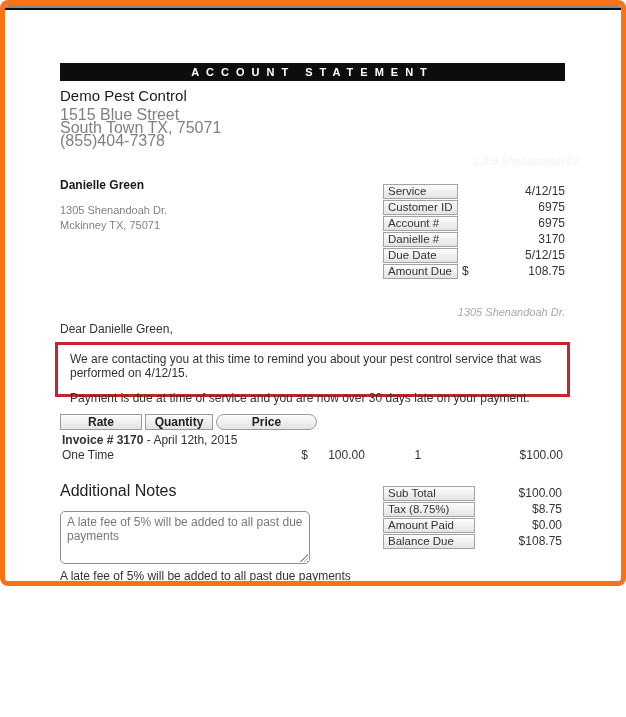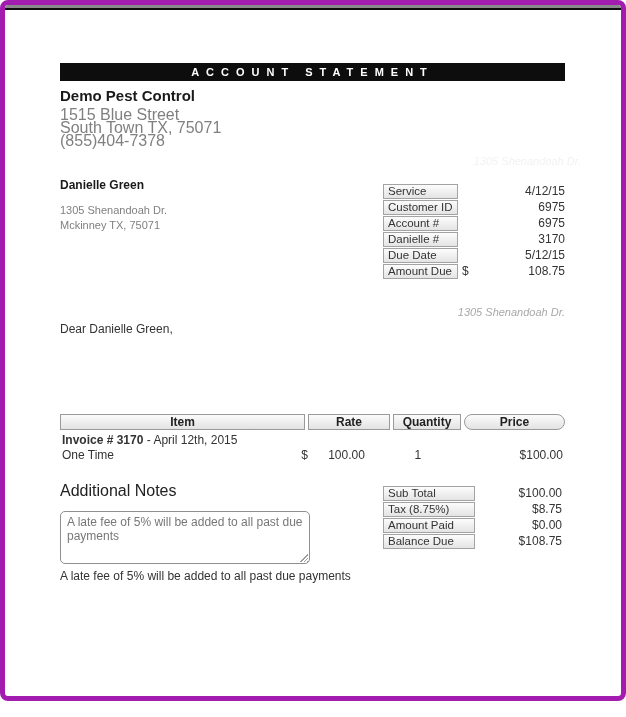--- a/index.html
+++ b/index.html
@@ -4,23 +4,23 @@
 <style>
   html, body {
     margin: 0;
     padding: 0;
     background: #ffffff;
     font-family: "Liberation Sans", sans-serif;
   }
   .frame {
     position: relative;
     width: 626px;
-    height: 701px;
-    box-sizing: border-box;
-    border: 5px solid #a21caf;
+    height: 586px;
+    box-sizing: border-box;
+    border: 5px solid #f97316;
     border-radius: 8px;
     background: #ffffff;
     overflow: hidden;
   }
   .top-strip {
     position: absolute;
     top: 0; left: 0; right: 0;
     height: 3px;
     background: #8a8a8a;
     border-bottom: 2px solid #0d0d0d;
@@ -33,21 +33,21 @@
     background: #0d0d0d;
     color: #ffffff;
     font-size: 11px;
     font-weight: bold;
     letter-spacing: 7px;
     text-align: center;
     line-height: 18px;
   }
 
   
-  .company-name { left: 55px; top: 82px; font-size: 15px; font-weight: bold; color: #1a1a1a; }
+  .company-name { left: 55px; top: 82px; font-size: 15px; font-weight: normal; color: #1a1a1a; }
   .company-address { left: 55px; top: 103px; font-size: 16px; color: #808080; line-height: 13px; }
 
   
   .ghost-text {
     top: 150px; right: 40px;
     font-size: 11px; font-style: italic;
     color: #f2f2f2;
   }
 
   
@@ -197,24 +197,27 @@
       <span class="kv-value">
         <span class="currency">$</span>
         <span>108.75</span>
       </span>
     </div>
   </div>
 
   <div class="abs watermark">1305 Shenandoah Dr.</div>
   <div class="abs salutation">Dear Danielle Green,</div>
 
+  <div class="abs notice-box">
+    <p>We are contacting you at this time to remind you about your pest control service that was performed on 4/12/15.</p>
+    <p>Payment is due at time of service and you are now over 30 days late on your payment.</p>
+  </div>
 
   <div class="abs items-table">
     <div class="items-header">
-      <span class="hcell col-item">Item</span>
       <span class="hcell col-rate">Rate</span>
       <span class="hcell col-qty">Quantity</span>
       <span class="hcell col-price">Price</span>
     </div>
     <div class="items-group">
       <span class="bold">Invoice # 3170</span>
       <span>- April 12th, 2015</span>
     </div>
     <div class="items-row">
       <span class="cell cell-item col-item">One Time</span>

